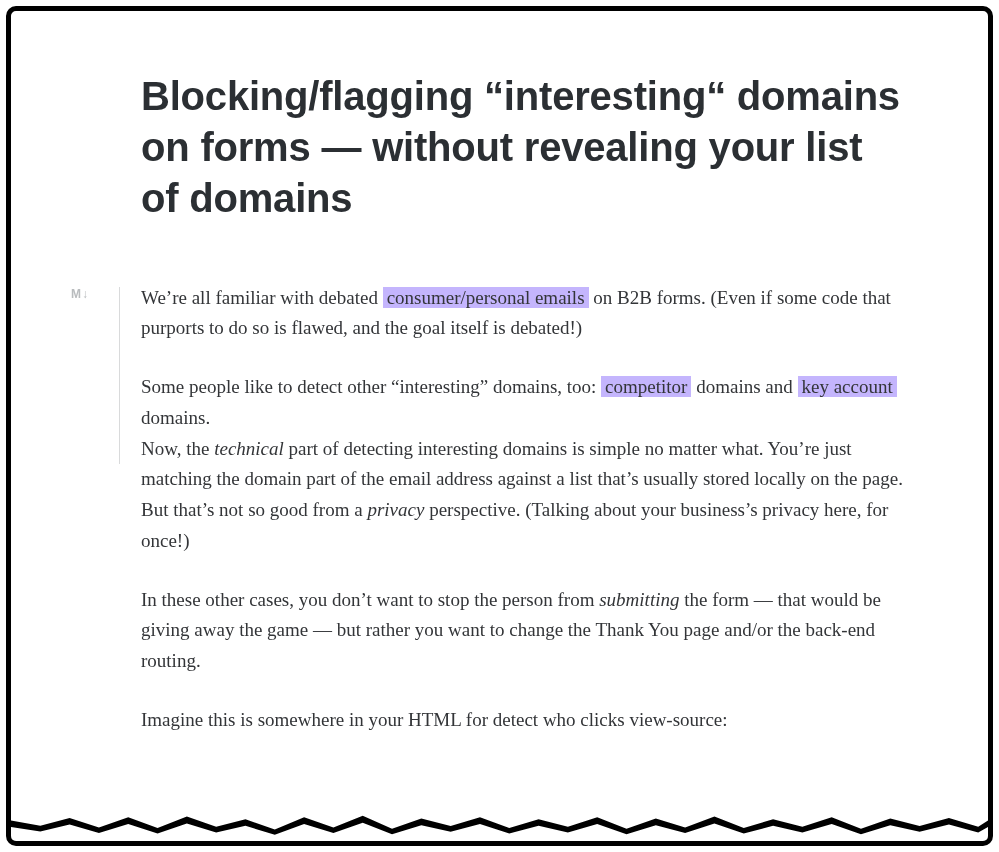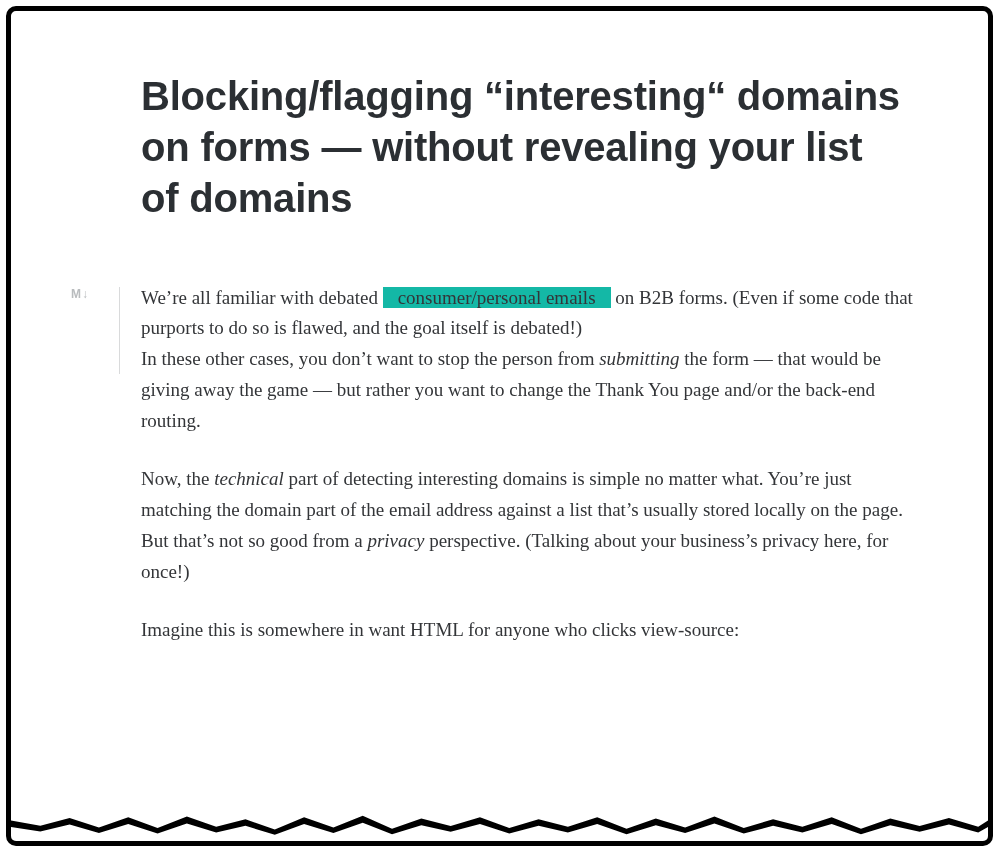--- a/index.html
+++ b/index.html
@@ -110,21 +110,21 @@
       left: -22px;
       top: 4px;
       bottom: -30px;
       width: 1px;
       background: #d9dadb;
     }
 
     .prose p { margin-bottom: 28px; }
     .prose p:last-child { margin-bottom: 0; }
 
-    .hl { background: #14b8a6; padding: 0 15px; }
+    .hl { background: #c4b5fd; padding: 0 4px; }
     em.it { font-style: italic; }
     strong.bd { font-weight: 400; }
   </style>
 </head>
 <body>
 
 <div class="frame">
   <div class="page">
 
     <h1>Blocking/flagging “interesting“ domains on forms — without revealing your list of domains</h1>
@@ -135,32 +135,35 @@
       </div>
       <div class="prose">
 
         <div class="quoted">
           <div class="rule"></div>
 
           <p>
             <span>We’re all familiar with debated </span><span class="hl">consumer/personal emails</span><span> on B2B forms. (Even if some code that purports to do so is flawed, and the goal itself is debated!)</span>
           </p>
 
+          <p>
+            <span>Some people like to detect other “interesting” domains, too: </span><span class="hl">competitor</span><span> domains and </span><span class="hl">key account</span><span> domains.</span>
+          </p>
         </div>
+
+        <p>
+          <span>Now, the </span><em class="it">technical</em><span> part of detecting interesting domains is simple no matter what. You’re just matching the domain part of the email address against a list that’s usually stored locally on the page. But that’s not so good from a </span><em class="it">privacy</em><span> perspective. (Talking about your business’s privacy here, for once!)</span>
+        </p>
 
         <p>
           <span>In these other cases, you don’t want to stop the person from </span><em class="it">submitting</em><span> the form — that would be giving away the game — but rather you want to change the Thank You page and/or the back-end routing.</span>
         </p>
 
         <p>
-          <span>Now, the </span><em class="it">technical</em><span> part of detecting interesting domains is simple no matter what. You’re just matching the domain part of the email address against a list that’s usually stored locally on the page. But that’s not so good from a </span><em class="it">privacy</em><span> perspective. (Talking about your business’s privacy here, for once!)</span>
-        </p>
-
-        <p>
-          <span>Imagine this is somewhere in want HTML for anyone who clicks </span><strong class="bd">view-source</strong><span>:</span>
+          <span>Imagine this is somewhere in your HTML for detect who clicks </span><strong class="bd">view-source</strong><span>:</span>
         </p>
 
       </div>
     </div>
   </div>
 
   <div class="torn-black"></div>
   <div class="torn-white"></div>
 </div>
 

